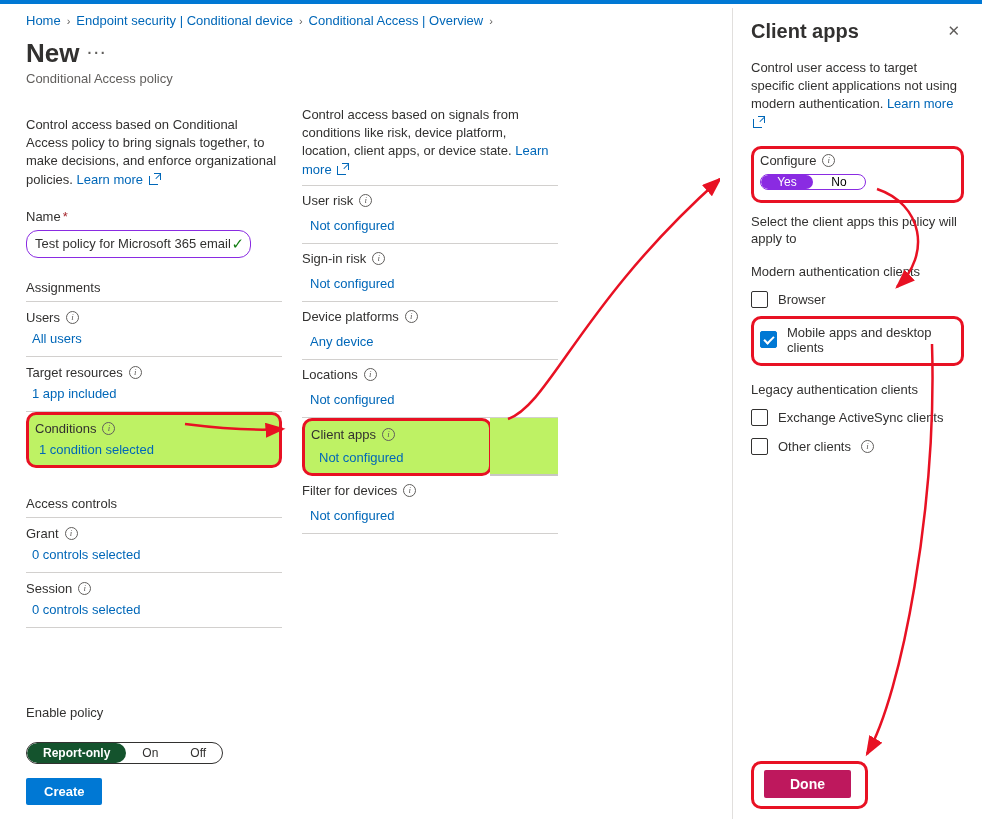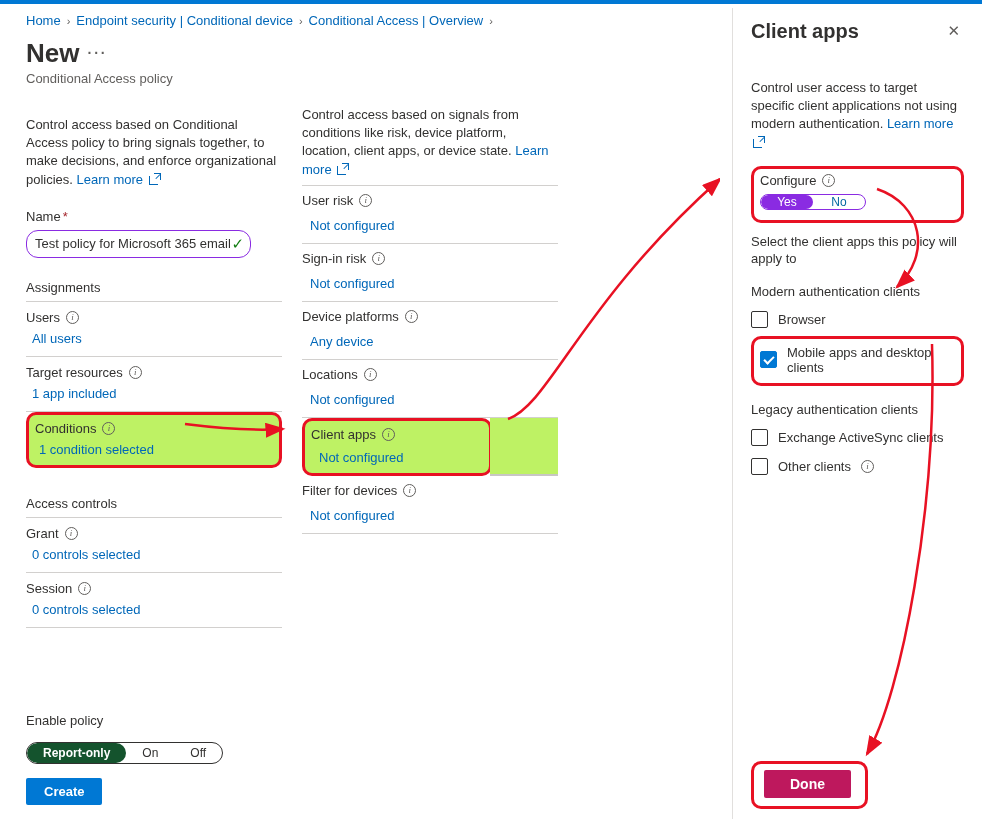--- a/index.html
+++ b/index.html
@@ -57,46 +57,46 @@
   .clientapps-inner { flex: 0 0 190px; }
   .clientapps-inner .row-head { padding:6px 6px 4px 6px; border:none; }
   .clientapps-inner .row-link { padding:4px 6px 8px 14px; border:none; }
   .clientapps-extra { flex:1; border-bottom:2px solid #c8c6c4; }
 
   
   .pane { position:absolute; top:4px; right:0; width:250px; height:815px; background:#fff; border-left:1px solid #e1dfdd; padding:12px 18px 14px 18px; display:flex; flex-direction:column; }
   .pane-head { display:flex; align-items:flex-start; justify-content:space-between; }
   .pane-head h2 { font-size:20px; font-weight:600; }
   .close-x { font-size:15px; color:#605e5c; cursor:pointer; padding:2px 4px; }
-  .pane-desc { margin-top:36px; line-height:1.4; }
+  .pane-desc { margin-top:16px; line-height:1.4; }
 
   .cfg-box { margin-top:14px; padding:4px 6px 10px 6px; display:inline-block; }
   .cfg-label { display:flex; align-items:center; gap:6px; margin-bottom:6px; }
   .toggle { display:inline-flex; border:1px solid #8a2be2; border-radius:40px; overflow:hidden; width:106px; height:16px; font-size:12px; }
   .toggle span { flex:1; display:flex; align-items:center; justify-content:center; cursor:pointer; }
   .toggle .on { background:#8a2be2; color:#fff; border-radius:40px; }
-  .toggle .off { color:#0369a1; }
+  .toggle .off { color:#000000; }
 
   .sel-desc { margin-top:10px; line-height:1.35; }
   .cat { margin-top:16px; font-size:13px; }
 
   .cb-row { display:flex; align-items:center; gap:10px; margin-top:12px; font-size:13px; }
   .cb { width:17px; height:17px; border:1px solid #323130; border-radius:2px; display:inline-flex; align-items:center; justify-content:center; flex-shrink:0; }
   .cb.checked { background:#0078d4; border-color:#0078d4; }
   .cb.checked::after { content:""; width:4px; height:8px; border:solid #fff; border-width:0 2px 2px 0; transform:rotate(45deg); margin-bottom:2px; }
 
   .mobile-box { padding:6px 8px 8px 6px; margin-top:8px; }
 
   .pane-foot { margin-top:auto; }
   .done-wrap { padding:6px 14px 8px 10px; display:inline-block; }
   .done-btn { background:#be185d; color:#fff; border:none; padding:6px 26px; font-size:14px; font-weight:600; border-radius:2px; cursor:pointer; }
 
   
   .bottom { position:absolute; left:26px; bottom:14px; width:300px; }
-  .enable-label { font-size:13px; margin-bottom:14px; }
+  .enable-label { font-size:13px; margin-bottom:22px; }
   .tri-toggle { display:inline-flex; border:1px solid #323130; border-radius:40px; overflow:hidden; height:22px; font-size:12px; }
   .tri-toggle span { padding:0 16px; display:flex; align-items:center; cursor:pointer; }
   .tri-toggle .active { background:#14532d; color:#fff; border-radius:40px; font-weight:600; }
   .create-btn { display:block; margin-top:14px; background:#0078d4; color:#fff; border:none; padding:6px 18px; font-size:13px; font-weight:600; border-radius:2px; cursor:pointer; }
 
   
   .annots { position:absolute; left:0; top:0; width:720px; height:819px; pointer-events:none; }
 </style>
 </head>
 <body>

